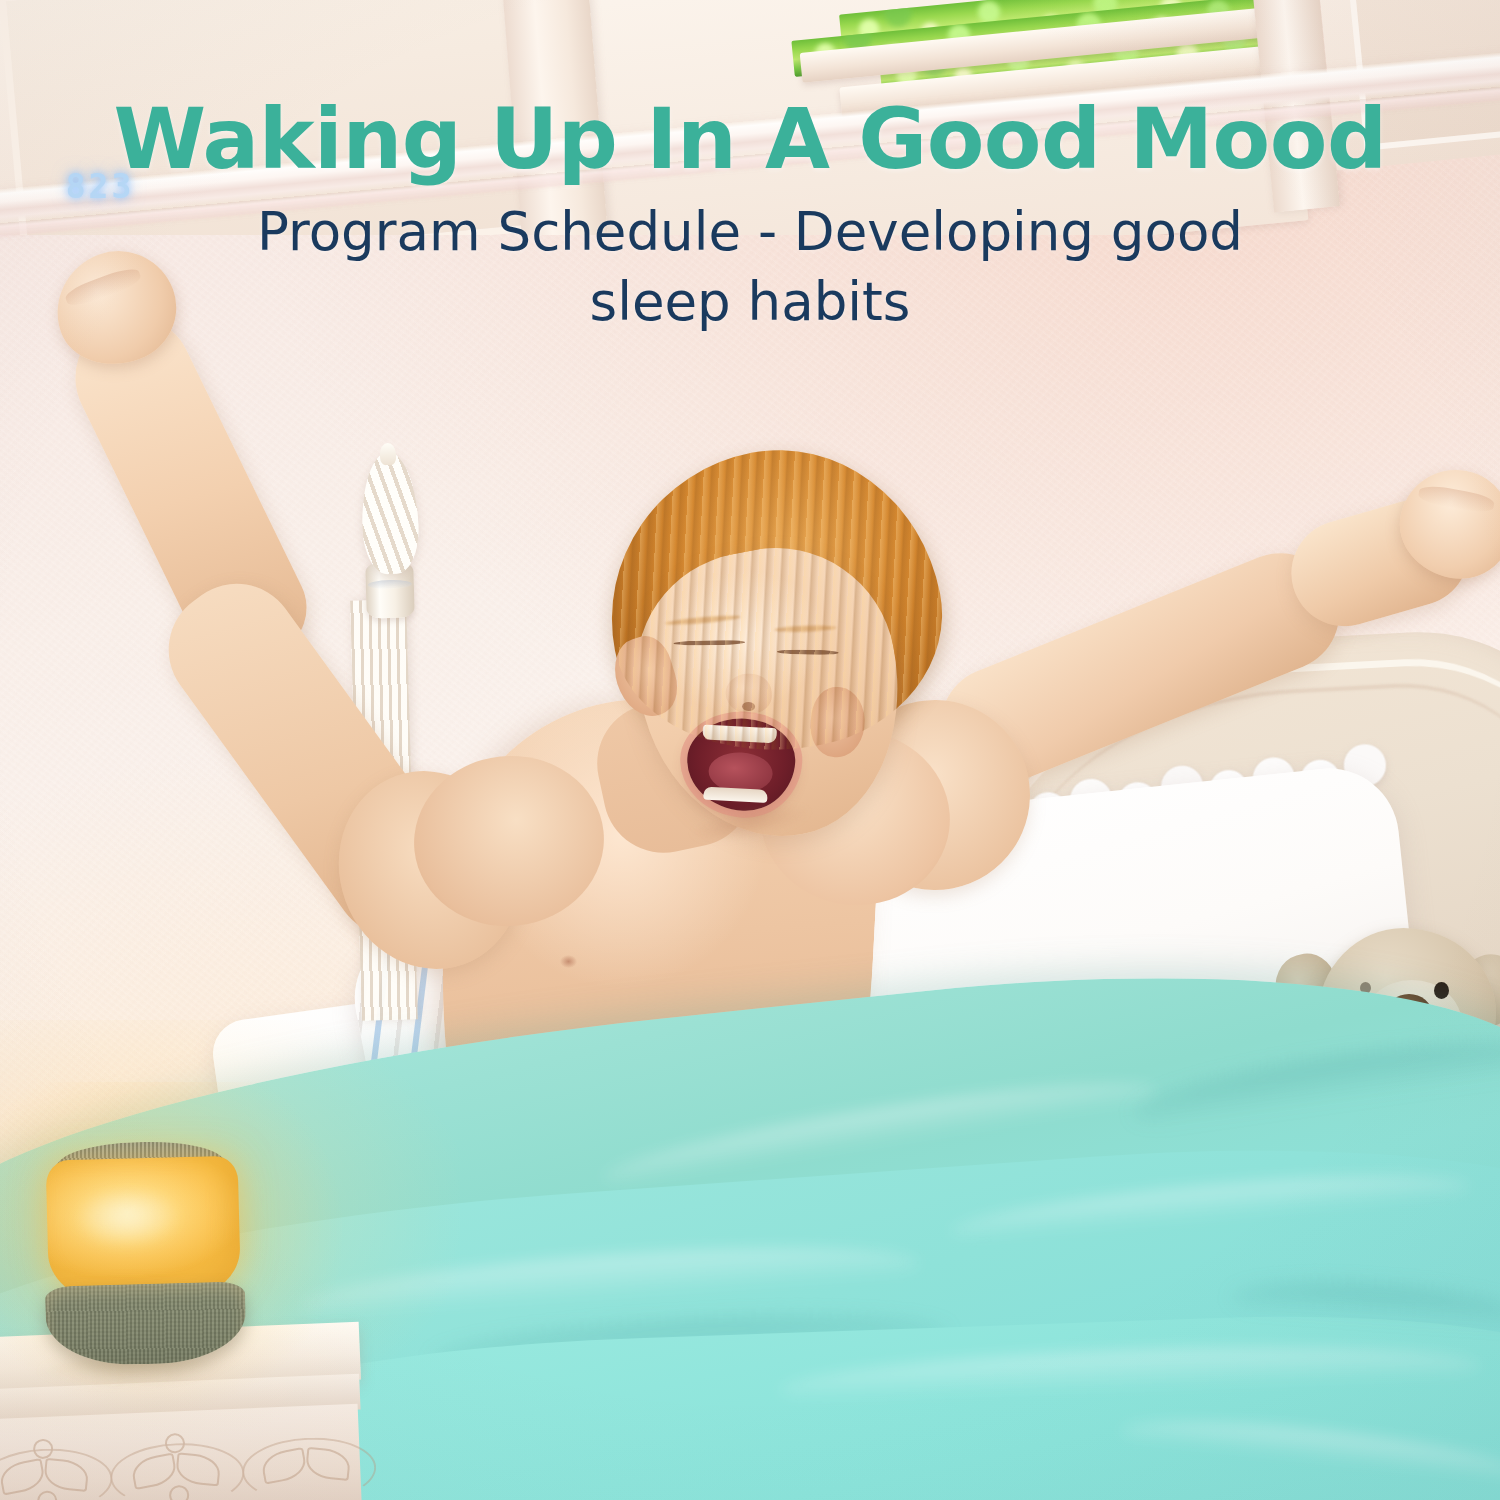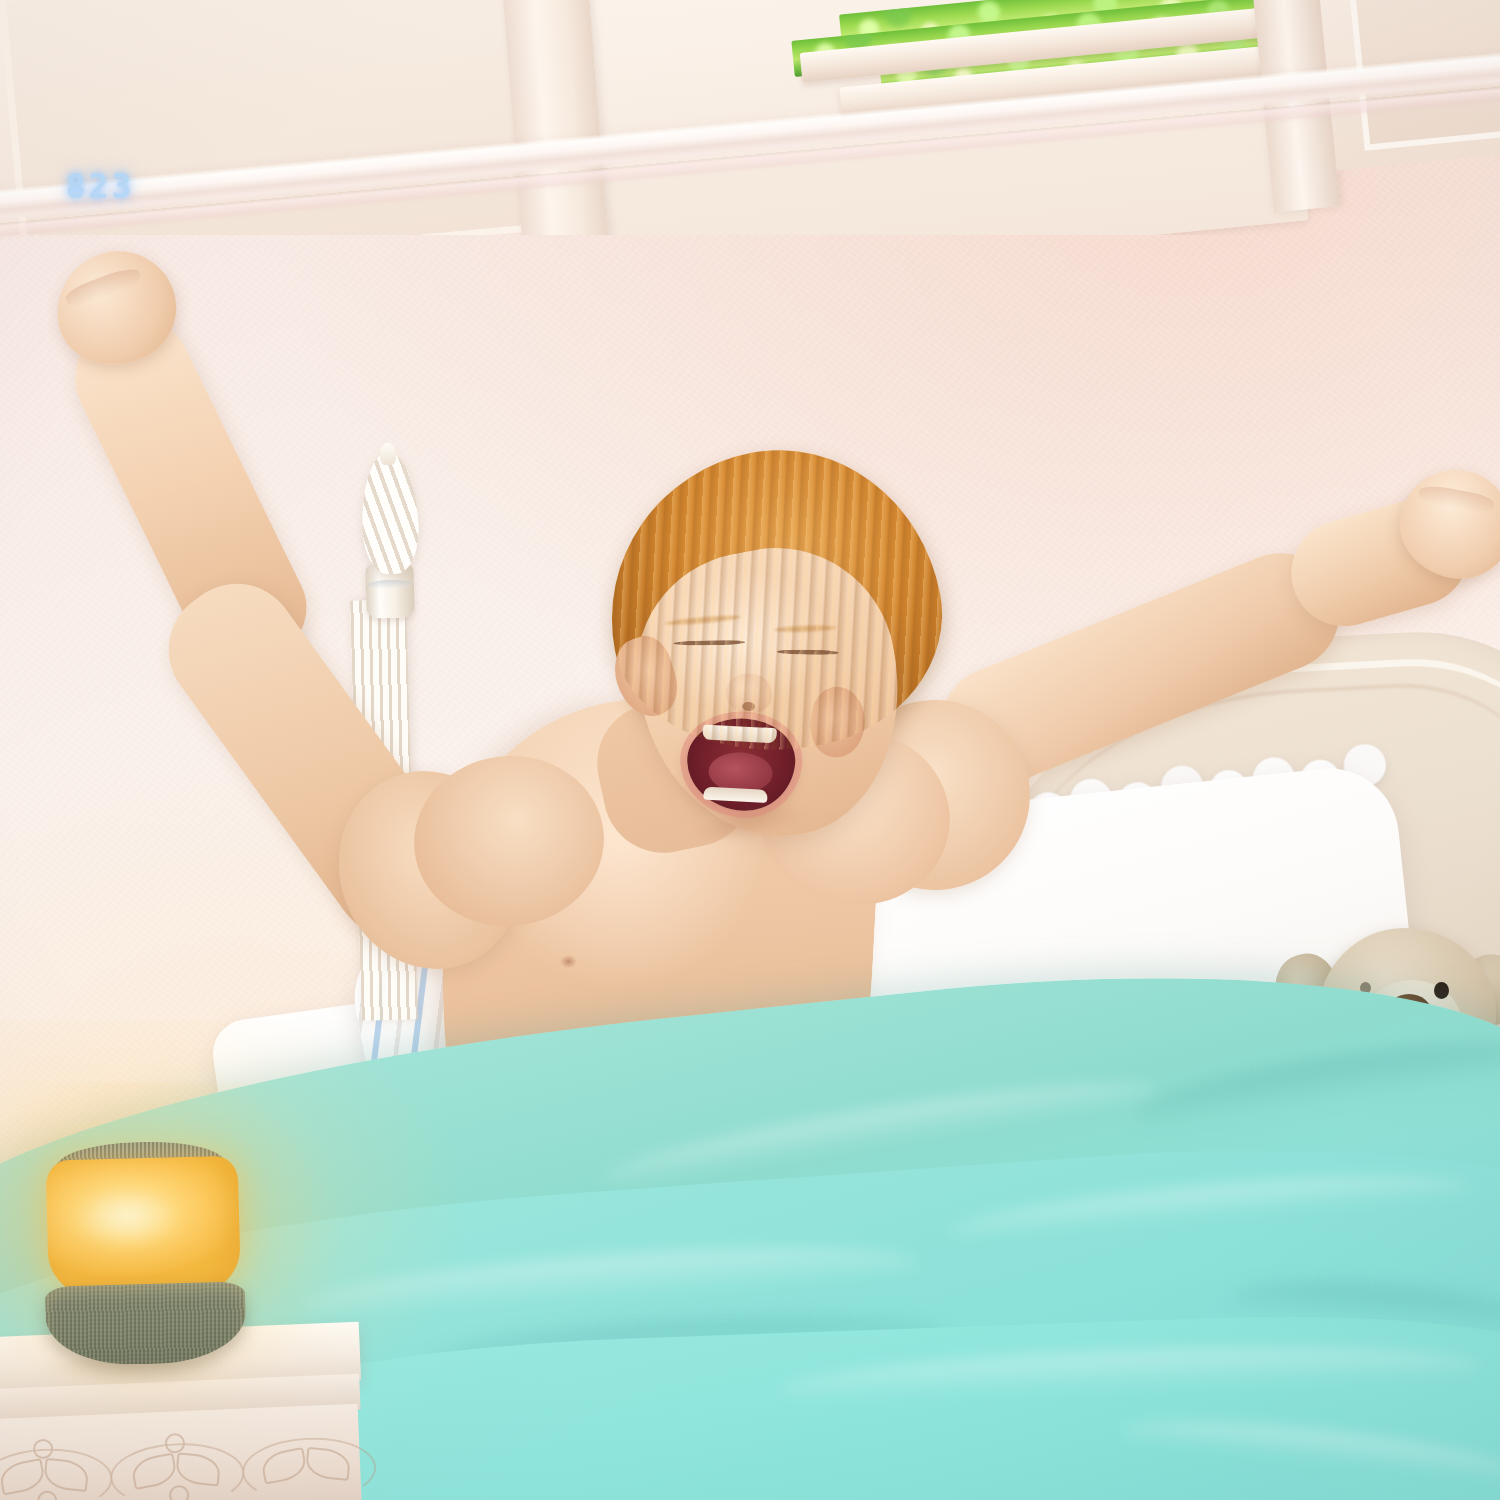--- a/index.html
+++ b/index.html
@@ -934,14 +934,18 @@
     <div class="device-top-mesh"></div>
     <div class="device-lamp">
       <div class="device-lamp-hilite"></div>
     </div>
     <div class="device-base"></div>
   </div>
   <div class="device-display">823</div>
 
   <div class="vignette"></div>
 
+  <div class="text-layer">
+    <h1 class="headline">Waking Up In A Good Mood</h1>
+    <p class="subheadline">Program Schedule - Developing good sleep habits</p>
+  </div>
 
 </div>
 
 </body></html>

